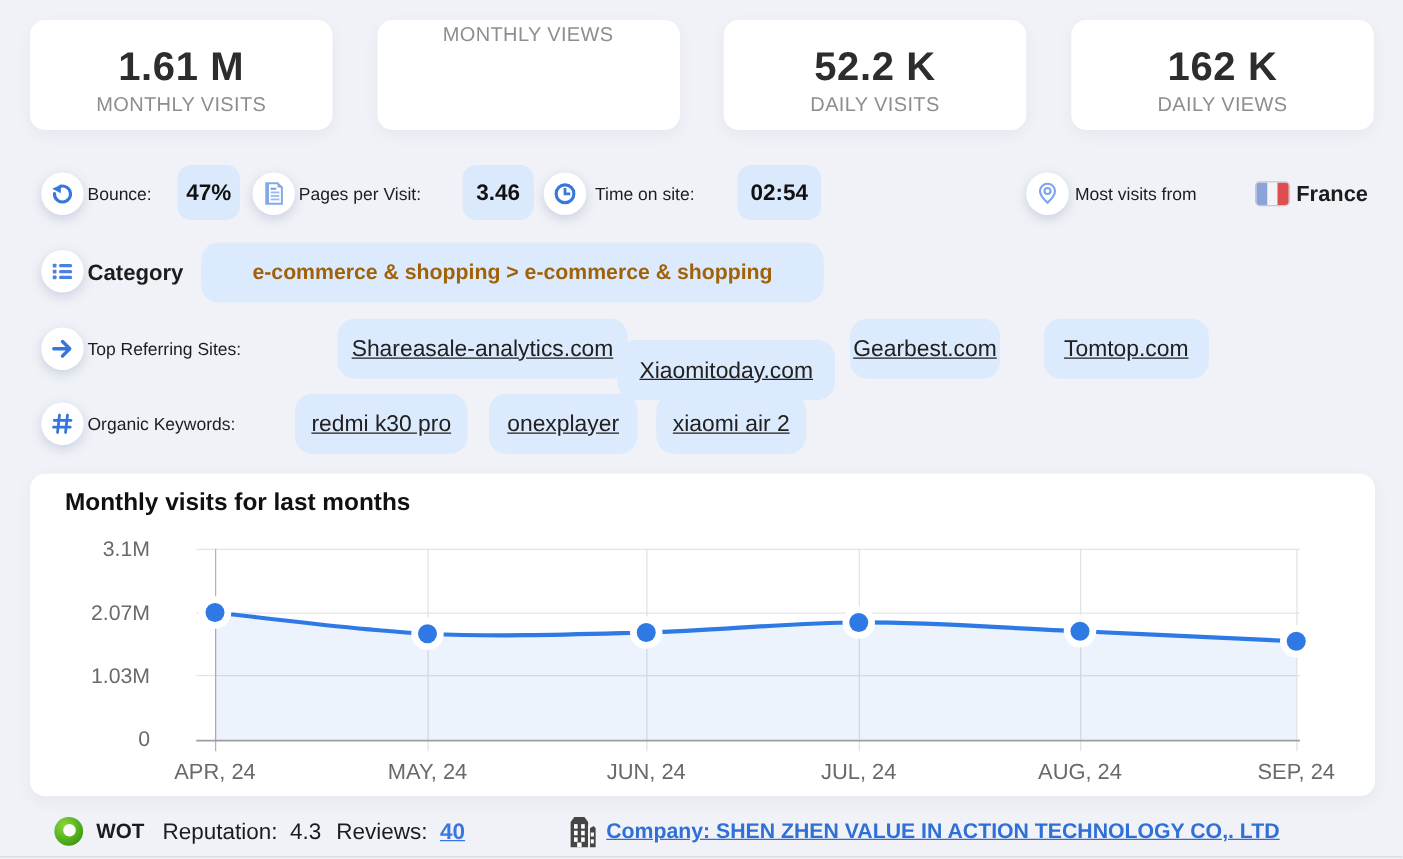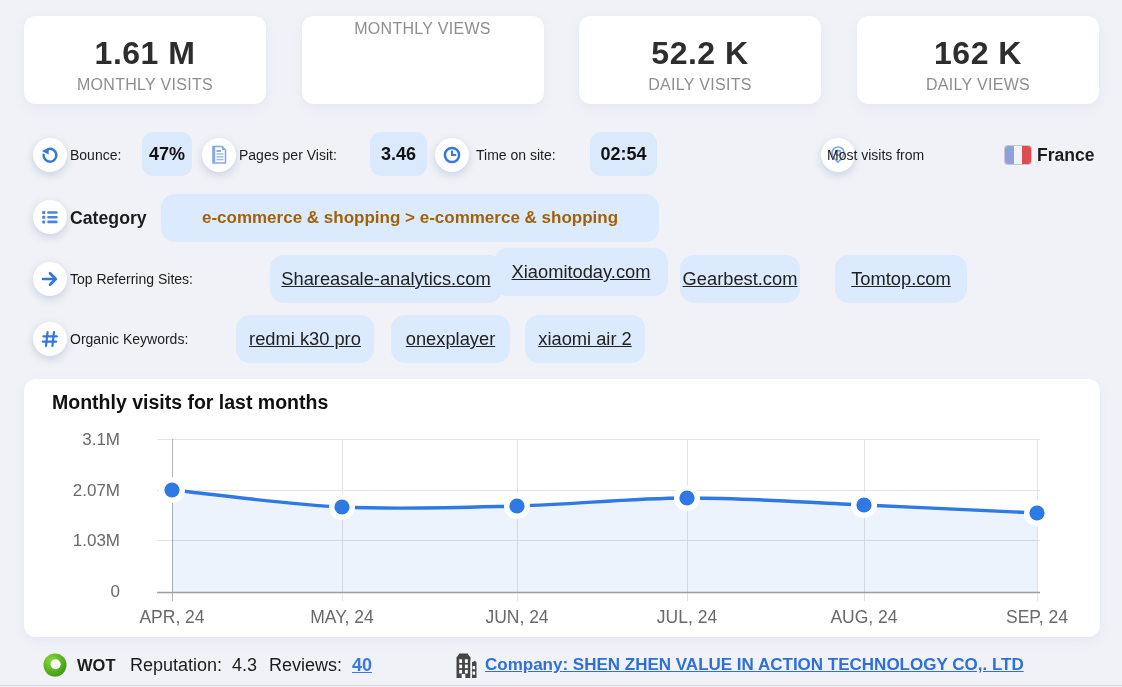--- a/index.html
+++ b/index.html
@@ -64,21 +64,21 @@
 </div>
 <div class="rowtxt" style="left:476px; top:133px; line-height:44px;">Time on site:</div>
 <div class="vpill" style="left:590px; top:132px; width:67px;">02:54</div>
 
 <div class="icirc" style="left:821px; top:138px;">
 <svg width="22" height="22" viewBox="0 0 22 22">
   <path d="M 11,3 c 3.4,0 6,2.6 6,5.9 c 0,2.5 -2,5.5 -6,9.2 c -4,-3.7 -6,-6.7 -6,-9.2 c 0,-3.3 2.6,-5.9 6,-5.9 z" fill="none" stroke="#7ea5e7" stroke-width="1.7"></path>
   <circle cx="11" cy="8.8" r="2.4" fill="none" stroke="#7ea5e7" stroke-width="1.7"></circle>
 </svg>
 </div>
-<div class="rowtxt" style="left:827px; top:133px; line-height:44px;">Most visits from</div>
+<div class="rowtxt" style="left:860px; top:133px; line-height:44px;">Most visits from</div>
 <div class="abs" style="left:1005px; top:146px; width:26px; height:18px; border-radius:3px; overflow:hidden; box-shadow:0 0 0 1px rgba(120,120,140,0.35);">
   <div style="position:absolute; left:0; width:8.7px; height:18px; background:#8da2d8;"></div>
   <div style="position:absolute; left:8.7px; width:8.6px; height:18px; background:#f2f3f6;"></div>
   <div style="position:absolute; left:17.3px; width:8.7px; height:18px; background:#dd4e51;"></div>
 </div>
 <div class="rowtxt" style="left:1037px; top:133px; line-height:44px; font-weight:bold; font-size:17.5px;">France</div>
 
 <div class="icirc" style="left:33px; top:200px;">
 <svg width="22" height="22" viewBox="0 0 22 22">
   <g fill="#4c82de">
@@ -94,21 +94,21 @@
 <div class="rowtxt" style="left:70px; top:194px; line-height:48px; font-weight:bold; font-size:17.7px;">Category</div>
 <div class="lpill" style="left:161px; top:194px; width:498px; font-weight:bold; font-size:17px; text-decoration:none; color:#a16207;">e-commerce &amp; shopping &gt; e-commerce &amp; shopping</div>
 
 <div class="icirc" style="left:33px; top:262px;">
 <svg width="22" height="22" viewBox="0 0 22 22">
   <path d="M 4,11 H 16 M 11,5.2 L 16.8,11 L 11,16.8" fill="none" stroke="#3576dc" stroke-width="2.7" stroke-linecap="round" stroke-linejoin="round"></path>
 </svg>
 </div>
 <div class="rowtxt" style="left:70px; top:255px; line-height:48px;">Top Referring Sites:</div>
 <div class="lpill" style="left:245px; top:255px; width:232px;margin-left:25px;">Shareasale-analytics.com</div>
-<div class="lpill" style="left:494px; top:248px; width:174px;">Xiaomitoday.com</div>
+<div class="lpill" style="left:494px; top:272px; width:174px;">Xiaomitoday.com</div>
 <div class="lpill" style="left:680px; top:255px; width:120px;">Gearbest.com</div>
 <div class="lpill" style="left:835px; top:255px; width:132px;">Tomtop.com</div>
 
 <div class="icirc" style="left:33px; top:322px;">
 <svg width="22" height="22" viewBox="0 0 22 22">
   <path d="M 8.6,4 L 7,18 M 15,4 L 13.4,18 M 4.4,8.3 H 17.8 M 3.8,13.7 H 17.2" fill="none" stroke="#3576dc" stroke-width="2.2" stroke-linecap="round"></path>
 </svg>
 </div>
 <div class="rowtxt" style="left:70px; top:315px; line-height:48px;">Organic Keywords:</div>
 <div class="lpill" style="left:236px; top:315px; width:138px;">redmi k30 pro</div>

